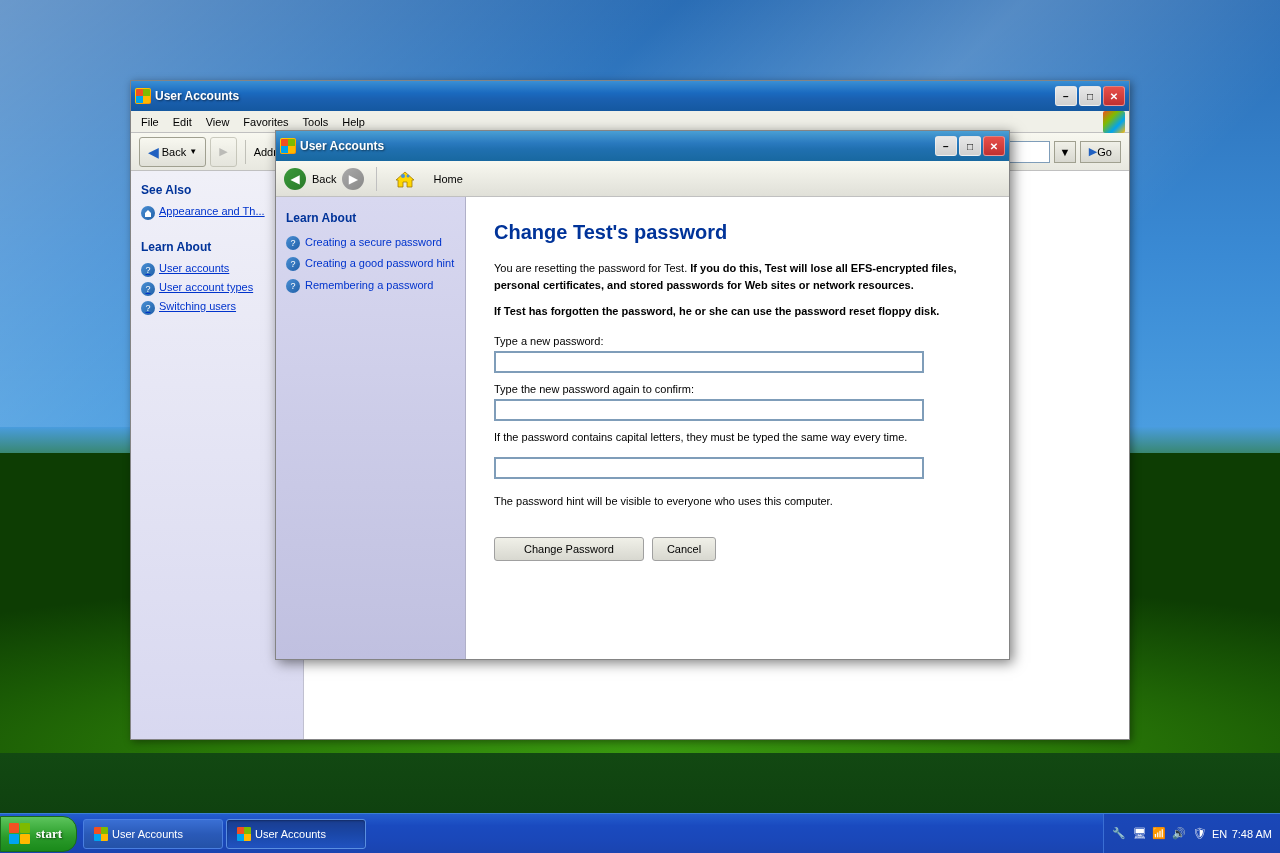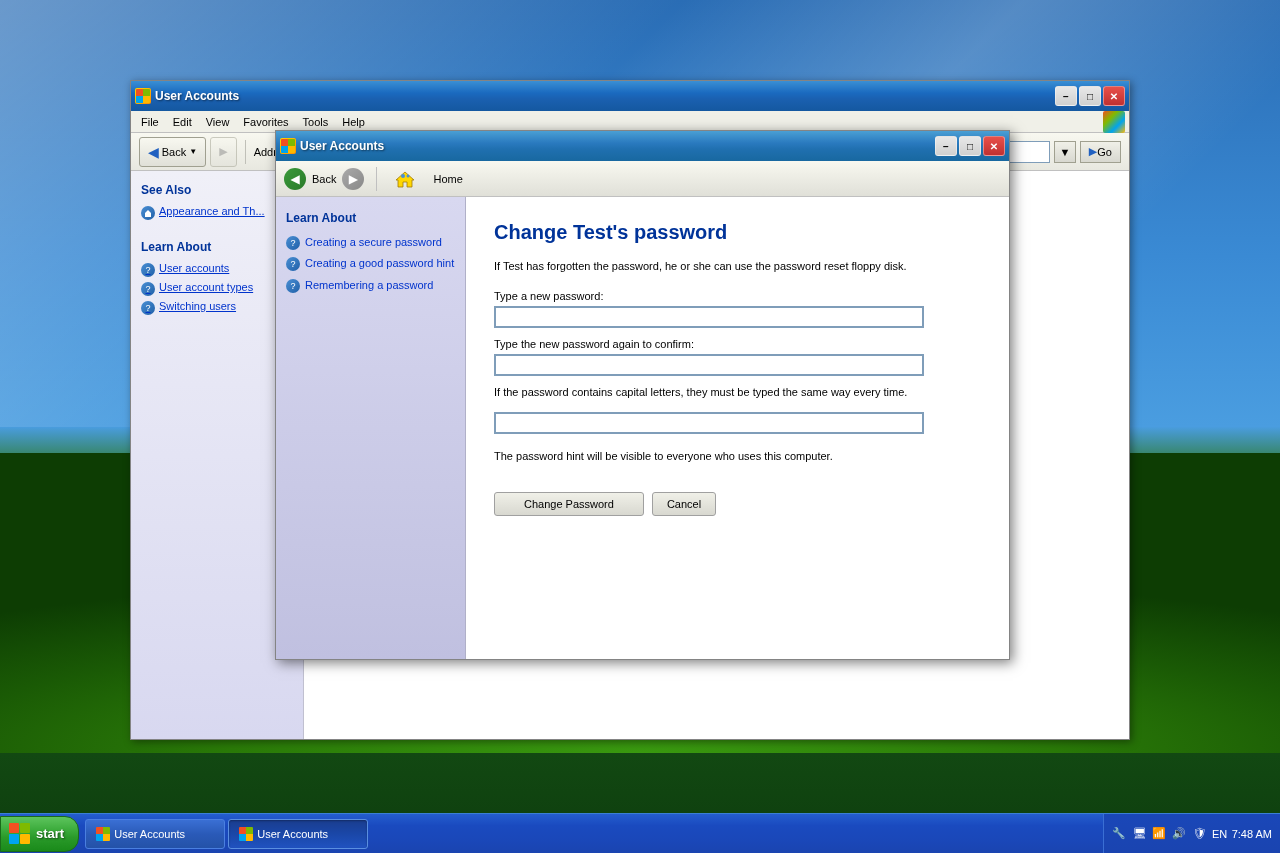--- a/index.html
+++ b/index.html
@@ -61,20 +61,21 @@
       padding: 0 14px 0 8px;
       display: flex;
       align-items: center;
       cursor: pointer;
       margin-right: 6px;
       color: white;
       font-weight: bold;
       font-size: 13px;
       text-shadow: 1px 1px 2px rgba(0,0,0,0.5);
       gap: 5px;
+      font-family: Liberation Serif, serif;
     }
 
     .start-logo {
       width: 22px;
       height: 22px;
       display: flex;
       flex-wrap: wrap;
       gap: 1px;
     }
     .start-logo-q { width: 10px; height: 10px; border-radius: 1px; }
@@ -470,20 +471,21 @@
     }
 
     .form-description strong {
       font-weight: bold;
     }
 
     .form-note {
       font-size: 11px;
       color: #000;
       margin-bottom: 18px;
+      font-weight: bold;
     }
 
     .form-label {
       font-size: 11px;
       color: #000;
       margin-bottom: 4px;
     }
 
     .form-input {
       width: 430px;
@@ -724,20 +726,24 @@
         </div>
         <div class="dialog-sidebar-link">
           <div class="dialog-sidebar-link-icon">?</div>
           <span>Remembering a password</span>
         </div>
       </div>
 
       <div class="dialog-main">
         <div class="form-title">Change Test's password</div>
 
+        <div class="form-description">
+          <span>You are resetting the password for Test.</span>
+          <strong><span>If you do this, Test will lose all EFS-encrypted files, personal certificates, and stored passwords for Web sites or network resources.</span></strong>
+        </div>
 
         <div class="form-note">If Test has forgotten the password, he or she can use the password reset floppy disk.</div>
 
         <div class="form-label">Type a new password:</div>
         <input type="password" class="form-input" style="">
 
         <div class="form-label">Type the new password again to confirm:</div>
         <input type="password" class="form-input" style="">
 
         <div class="input-note">If the password contains capital letters, they must be typed the same way every time.</div>

